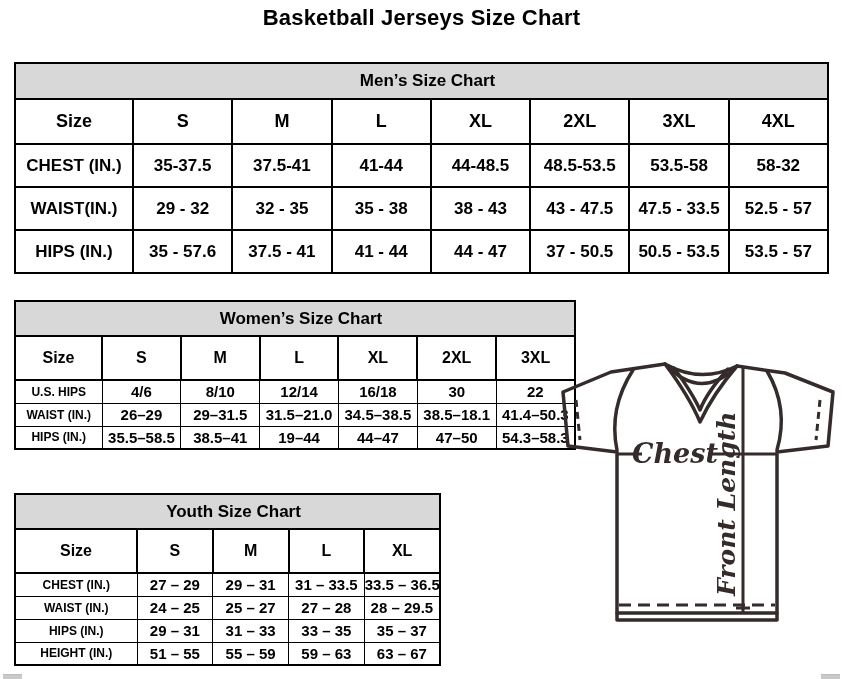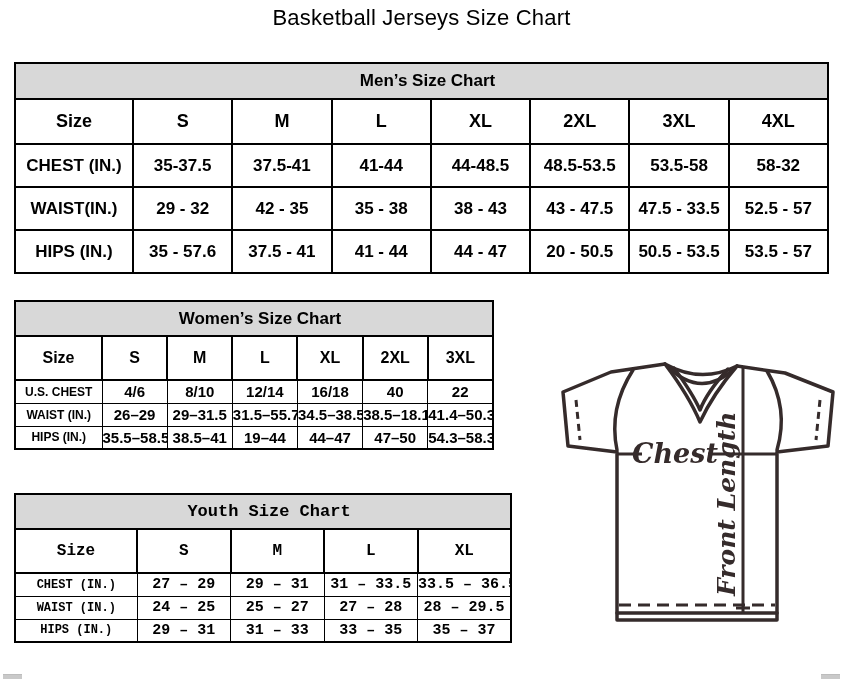--- a/index.html
+++ b/index.html
@@ -2,21 +2,21 @@
 <html><head>
 <meta charset="utf-8">
 <style>
   html,body{margin:0;padding:0;}
   body{
     width:843px;height:679px;position:relative;overflow:hidden;
     background:#ffffff;font-family:"Liberation Sans",sans-serif;color:#000;
   }
   .page-title{
     position:absolute;top:5px;left:0;width:100%;text-align:center;
-    font-size:22px;font-weight:normal;letter-spacing:.2px;
+    font-size:22px;font-weight:bold;letter-spacing:.2px;
   }
   .section{position:absolute;box-sizing:border-box;}
   .band{
     box-sizing:border-box;border:2px solid #000;background:#d8d8d8;
     display:flex;align-items:center;justify-content:center;
     font-weight:bold;font-size:17px;padding-left:12px;
   }
   table{border-collapse:collapse;table-layout:fixed;width:100%;margin-top:-2px;}
   th,td{
     border:2px solid #000;text-align:center;vertical-align:middle;
@@ -71,42 +71,42 @@
       <td>37.5-41</td>
       <td>41-44</td>
       <td>44-48.5</td>
       <td>48.5-53.5</td>
       <td>53.5-58</td>
       <td>58-32</td>
     </tr>
     <tr>
       <td class="rowlabel">WAIST(IN.)</td>
       <td>29 - 32</td>
-      <td>42 - 35</td>
+      <td>32 - 35</td>
       <td>35 - 38</td>
       <td>38 - 43</td>
       <td>43 - 47.5</td>
       <td>47.5 - 33.5</td>
       <td>52.5 - 57</td>
     </tr>
     <tr>
       <td class="rowlabel">HIPS (IN.)</td>
       <td>35 - 57.6</td>
       <td>37.5 - 41</td>
       <td>41 - 44</td>
       <td>44 - 47</td>
-      <td>20 - 50.5</td>
+      <td>37 - 50.5</td>
       <td>50.5 - 53.5</td>
       <td>53.5 - 57</td>
     </tr>
   </tbody>
     </table>
 </div>
 
-<div class="section compact women" style="left:14px;top:300px;width:480px;">
+<div class="section compact women" style="left:14px;top:300px;width:562px;">
   <div class="band" style="height:37px;">Women’s Size Chart</div>
   <table>
     <colgroup>
         <col style="width:87px">
         <col>
         <col>
         <col>
         <col>
         <col>
         <col>
@@ -115,51 +115,51 @@
         <tr>
       <th>Size</th>
       <th>S</th>
       <th>M</th>
       <th>L</th>
       <th>XL</th>
       <th>2XL</th>
       <th>3XL</th>
     </tr>
     <tr>
-      <td class="rowlabel">U.S. CHEST</td>
+      <td class="rowlabel">U.S. HIPS</td>
       <td>4/6</td>
       <td>8/10</td>
       <td>12/14</td>
       <td>16/18</td>
-      <td>40</td>
+      <td>30</td>
       <td>22</td>
     </tr>
     <tr>
       <td class="rowlabel">WAIST (IN.)</td>
       <td>26–29</td>
       <td>29–31.5</td>
-      <td>31.5–55.7</td>
+      <td>31.5–21.0</td>
       <td>34.5–38.5</td>
       <td>38.5–18.1</td>
       <td>41.4–50.3</td>
     </tr>
     <tr>
       <td class="rowlabel">HIPS (IN.)</td>
       <td>35.5–58.5</td>
       <td>38.5–41</td>
       <td>19–44</td>
       <td>44–47</td>
       <td>47–50</td>
       <td>54.3–58.3</td>
     </tr>
   </tbody>
     </table>
 </div>
 
-<div class="section compact youth" style="left:14px;top:493px;width:498px;font-family:Liberation Mono, monospace;">
+<div class="section compact youth" style="left:14px;top:493px;width:427px;">
   <div class="band" style="height:37px;">Youth Size Chart</div>
   <table>
     <colgroup>
         <col style="width:122px">
         <col>
         <col>
         <col>
         <col>
       </colgroup>
     <tbody>
@@ -184,20 +184,27 @@
       <td>27 – 28</td>
       <td>28 – 29.5</td>
     </tr>
     <tr>
       <td class="rowlabel">HIPS (IN.)</td>
       <td>29 – 31</td>
       <td>31 – 33</td>
       <td>33 – 35</td>
       <td>35 – 37</td>
     </tr>
+    <tr>
+      <td class="rowlabel">HEIGHT (IN.)</td>
+      <td>51 – 55</td>
+      <td>55 – 59</td>
+      <td>59 – 63</td>
+      <td>63 – 67</td>
+    </tr>
   </tbody>
     </table>
 </div>
 
 <div class="jersey">
   <svg width="290" height="276" viewBox="0 0 290 276">
     <g fill="none" stroke="#352b2b" stroke-width="3.5" stroke-linejoin="round" stroke-linecap="round">
 
       <path d="M112,8 L58,16 L10,36 L15,90 L64,96 L64,264 L224,264 L224,96 L275,90 L280,36 L232,17 L184,10"></path>
 

